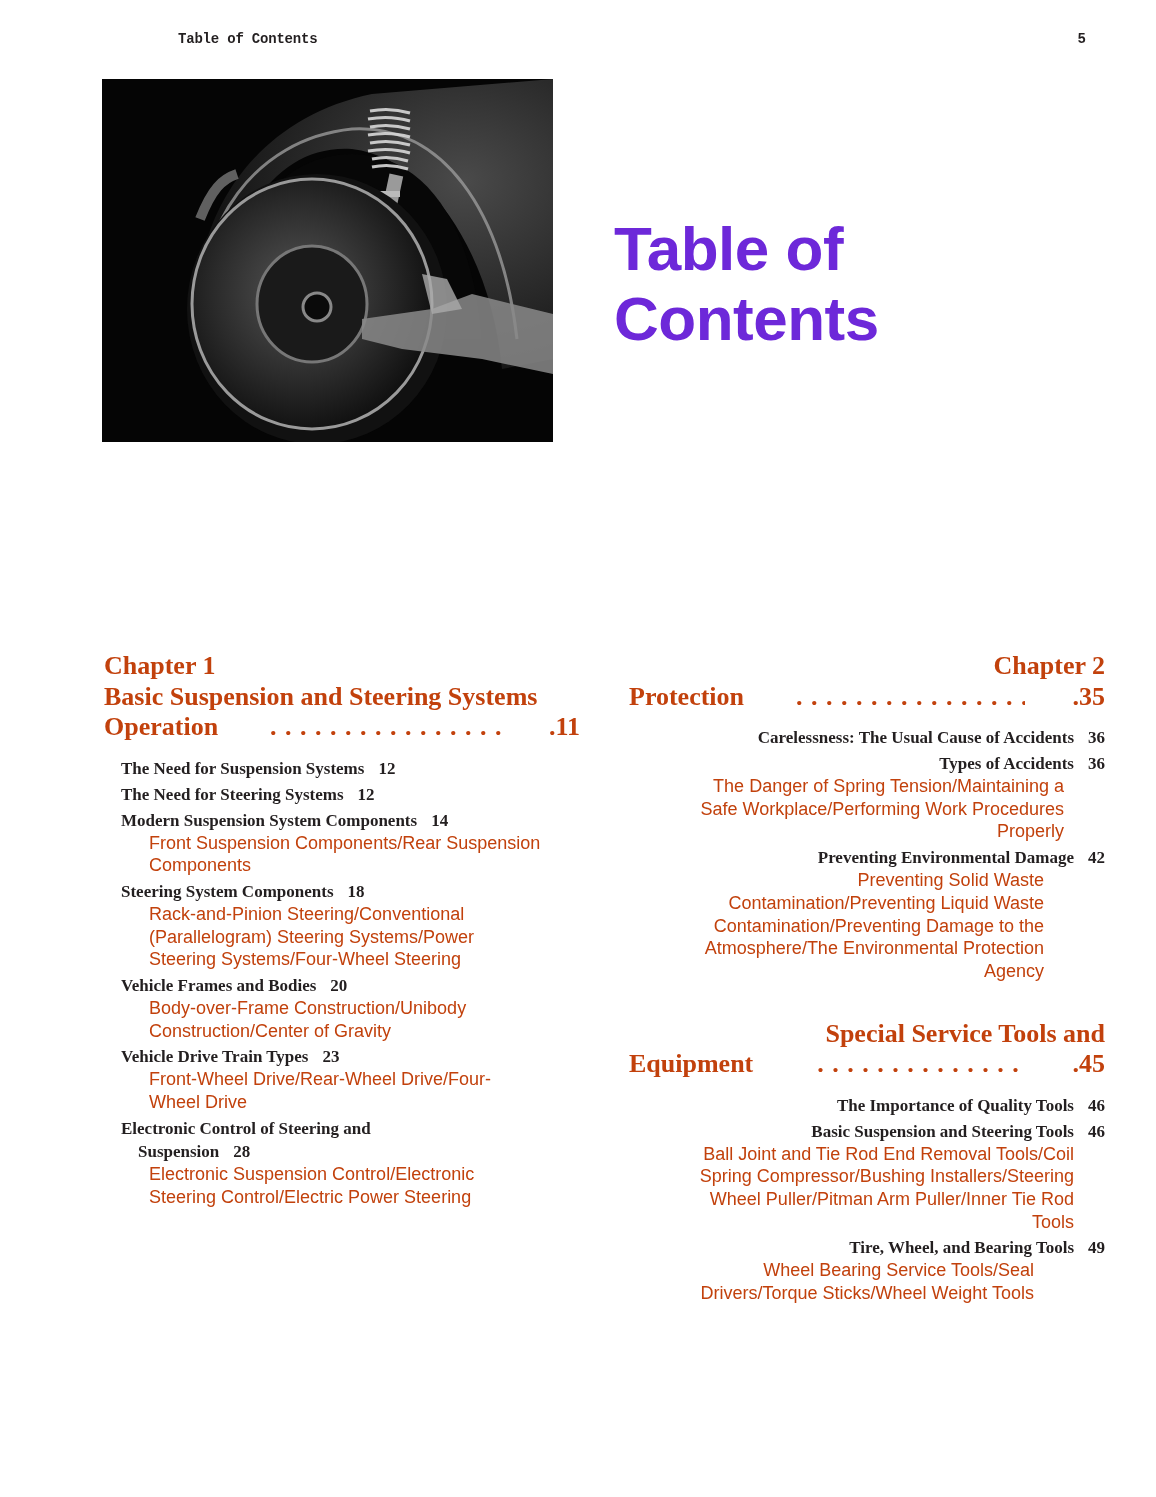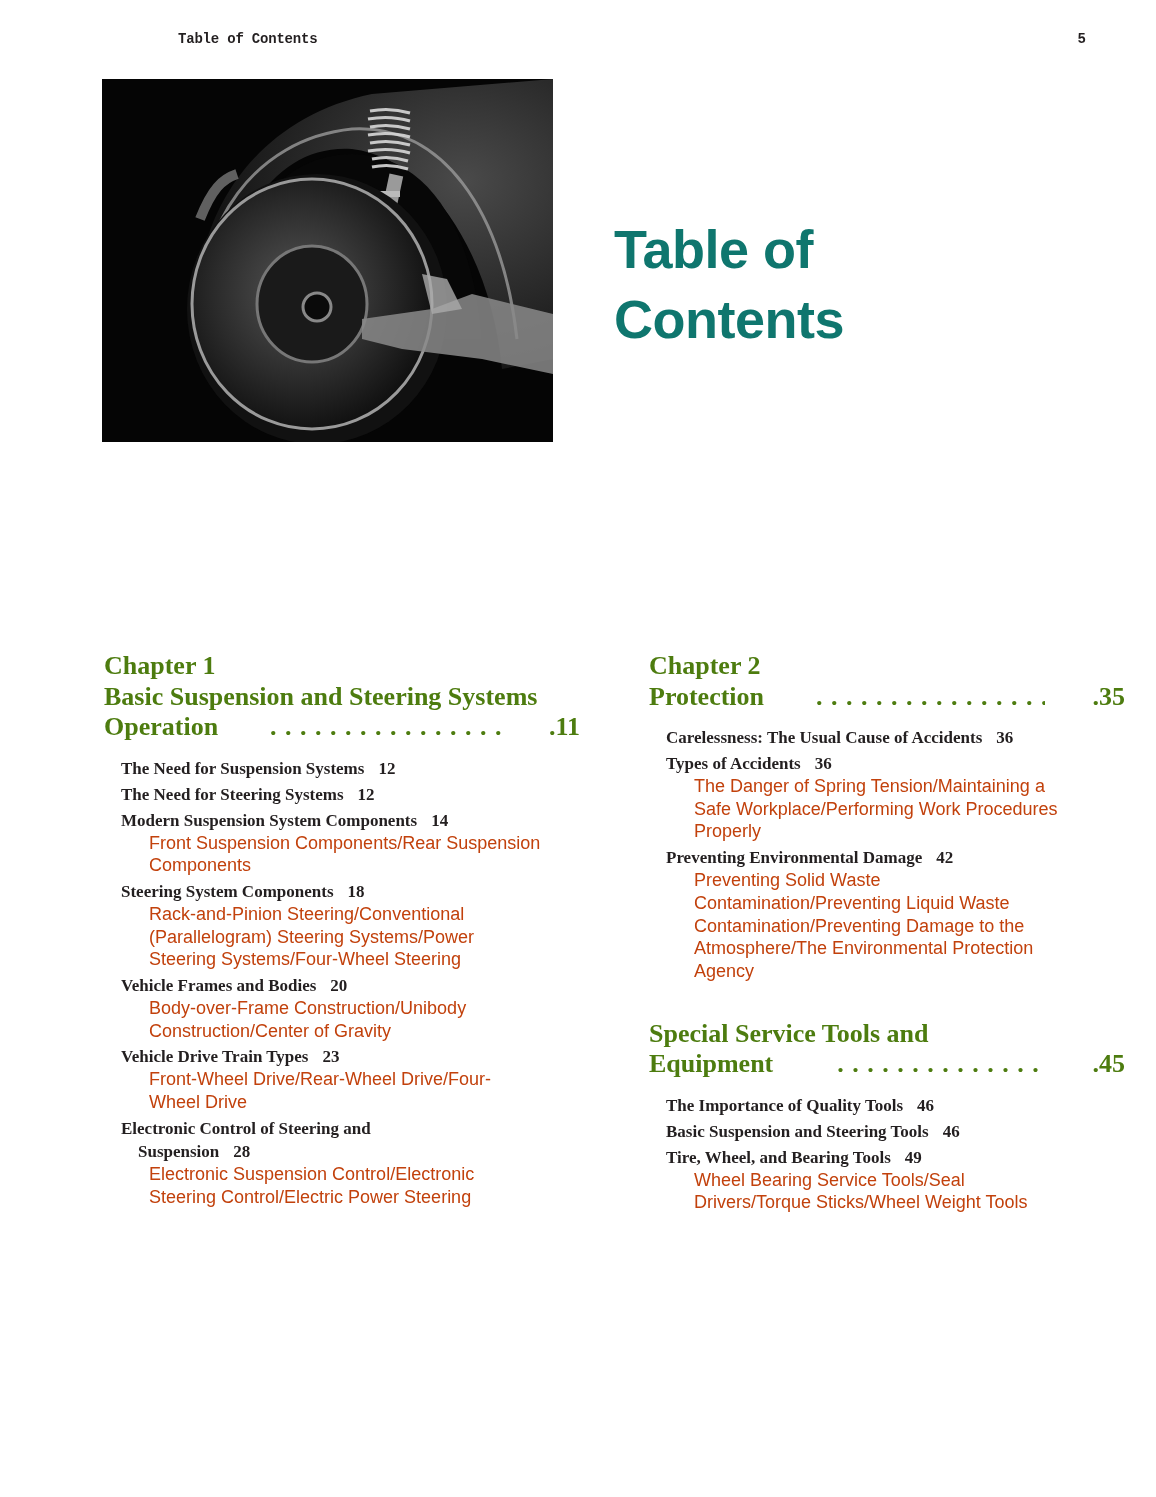--- a/index.html
+++ b/index.html
@@ -4,27 +4,27 @@
   <style>
     html, body { margin: 0; padding: 0; background: #ffffff; }
     body { width: 1156px; height: 1497px; position: relative; overflow: hidden; color: #231f20; }
     .running-head { position: absolute; top: 31px; left: 178px; width: 908px; height: 20px;
       font-family: Liberation Mono, monospace; font-weight: bold; font-size: 14px; color: #231f20; }
     .running-head .rh-title { position: absolute; left: 0; top: 0; letter-spacing: -0.2px; }
     .running-head .rh-page { position: absolute; right: 0; top: 0; }
     .photo { position: absolute; left: 102px; top: 79px; width: 451px; height: 363px; background: #050505; overflow: hidden; }
     .photo svg { display: block; }
     .big-title { position: absolute; left: 614px; top: 214px; font-family: "Liberation Sans", sans-serif;
-      font-weight: bold; font-size: 54px; line-height: 70px; color: #0f766e; letter-spacing: -0.5px; }
+      font-weight: bold; font-size: 62px; line-height: 70px; color: #6d28d9; letter-spacing: -0.5px; }
     .col { position: absolute; top: 651px; font-family: "Liberation Serif", serif; }
     .col-left { left: 104px; width: 476px; }
-    .col-right { left: 649px; width: 476px; }
+    .col-right { left: 629px; width: 476px; text-align: right; }
     .chapter { margin-bottom: 14px; }
     .chapter + .chapter { margin-top: 36px; }
-    .ch-head { font-weight: bold; font-size: 26px; line-height: 30.5px; color: #4d7c0f; }
+    .ch-head { font-weight: bold; font-size: 26px; line-height: 30.5px; color: #c2410c; }
     .ch-last { display: flex; align-items: baseline; white-space: nowrap; gap: 44px; }
     .ch-last .leader { flex: 1; overflow: hidden; letter-spacing: 6px; margin: 0 4px 0 8px; }
     .ch-last .leader::before { content: ". . . . . . . . . . . . . . . . . . . . . . . . . . . . . . . . . . . . . . . . . . . . . . . . . . . . . . . ."; letter-spacing: 0; word-spacing: 2px; }
     .sections { margin-top: 14px; }
     .sec { padding-left: 17px; }
     .sec-title { font-weight: bold; font-size: 17px; line-height: 23px; color: #231f20; text-indent: 0; }
     .sec-title .cont { padding-left: 17px; display: block; }
     .sec-title .pg { margin-left: 14px; }
     .sec-sub { font-family: "Liberation Sans", sans-serif; font-size: 18px; line-height: 22.7px;
       color: #c2410c; padding-left: 28px; margin-bottom: 2px; }
@@ -161,20 +161,21 @@
       <span>Equipment</span>
       <span class="leader" style="margin-left:20px"></span>
       <span>.45</span>
     </div>
     <div class="sections">
       <div class="sec">
         <div class="sec-title"><span>The Importance of Quality Tools</span><span class="pg">46</span></div>
       </div>
       <div class="sec">
         <div class="sec-title"><span>Basic Suspension and Steering Tools</span><span class="pg">46</span></div>
+        <div class="sec-sub" style="width:400px">Ball Joint and Tie Rod End Removal Tools/Coil Spring Compressor/Bushing Installers/Steering Wheel Puller/Pitman Arm Puller/Inner Tie Rod Tools</div>
       </div>
       <div class="sec">
         <div class="sec-title"><span>Tire, Wheel, and Bearing Tools</span><span class="pg">49</span></div>
         <div class="sec-sub" style="width:360px">Wheel Bearing Service Tools/Seal Drivers/Torque Sticks/Wheel Weight Tools</div>
       </div>
     </div>
   </div>
 </div>
 
 </body></html>

